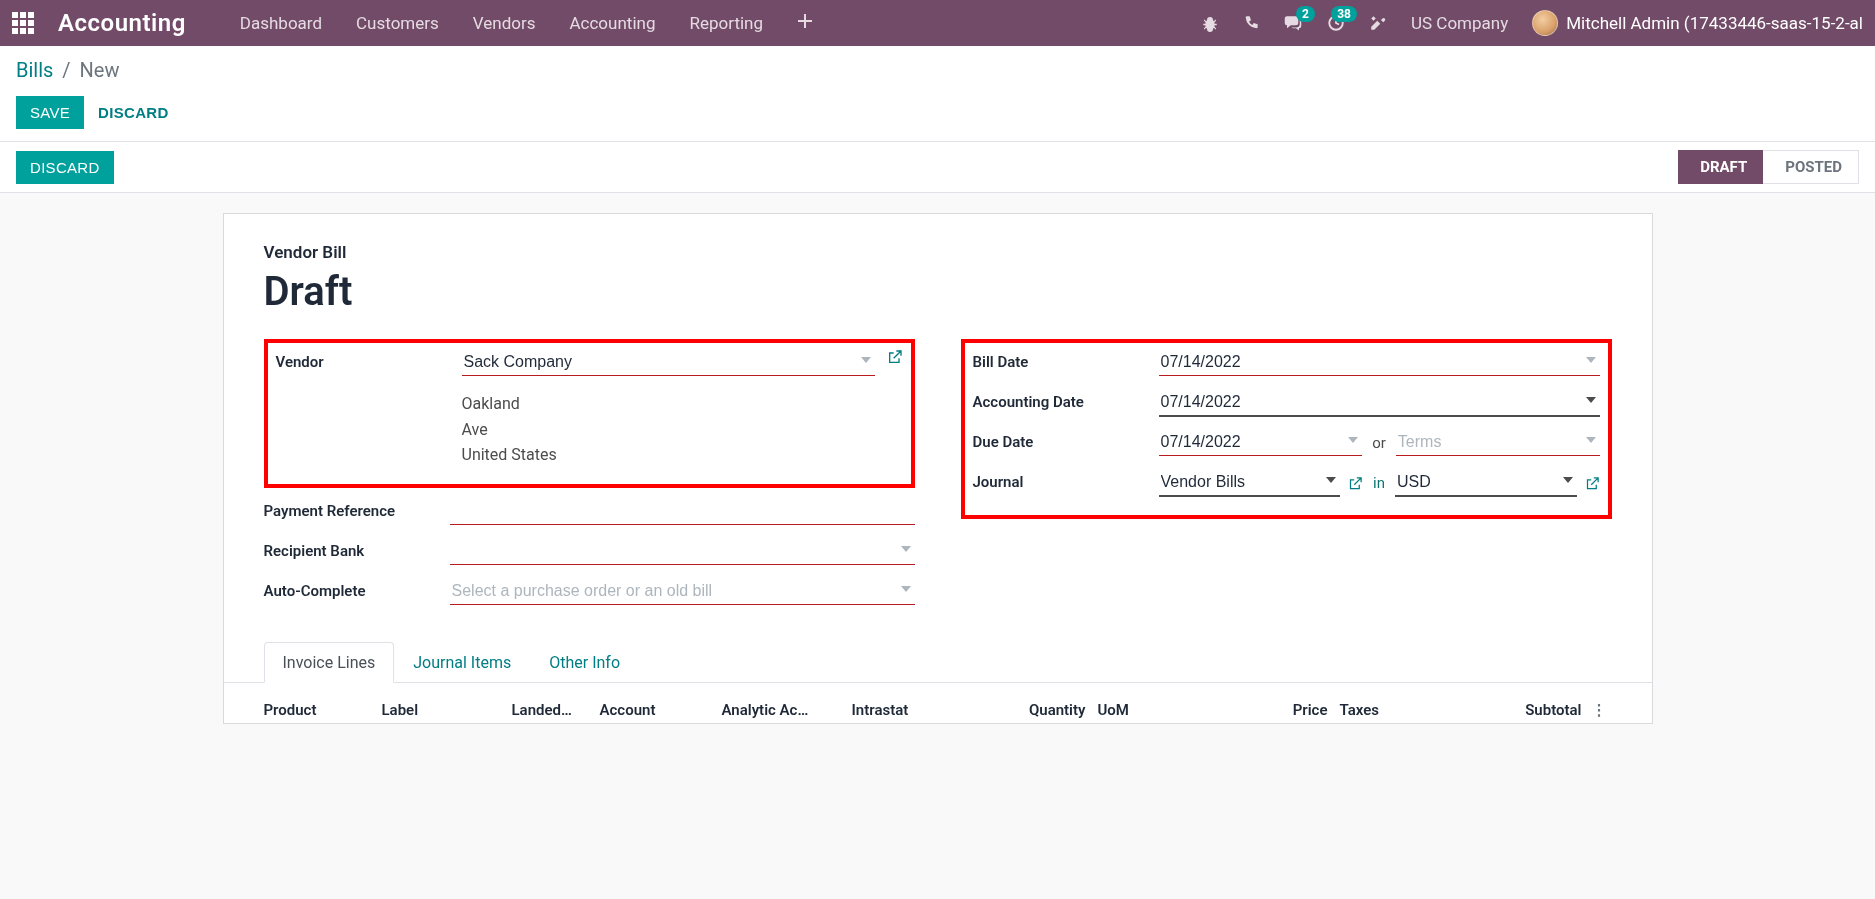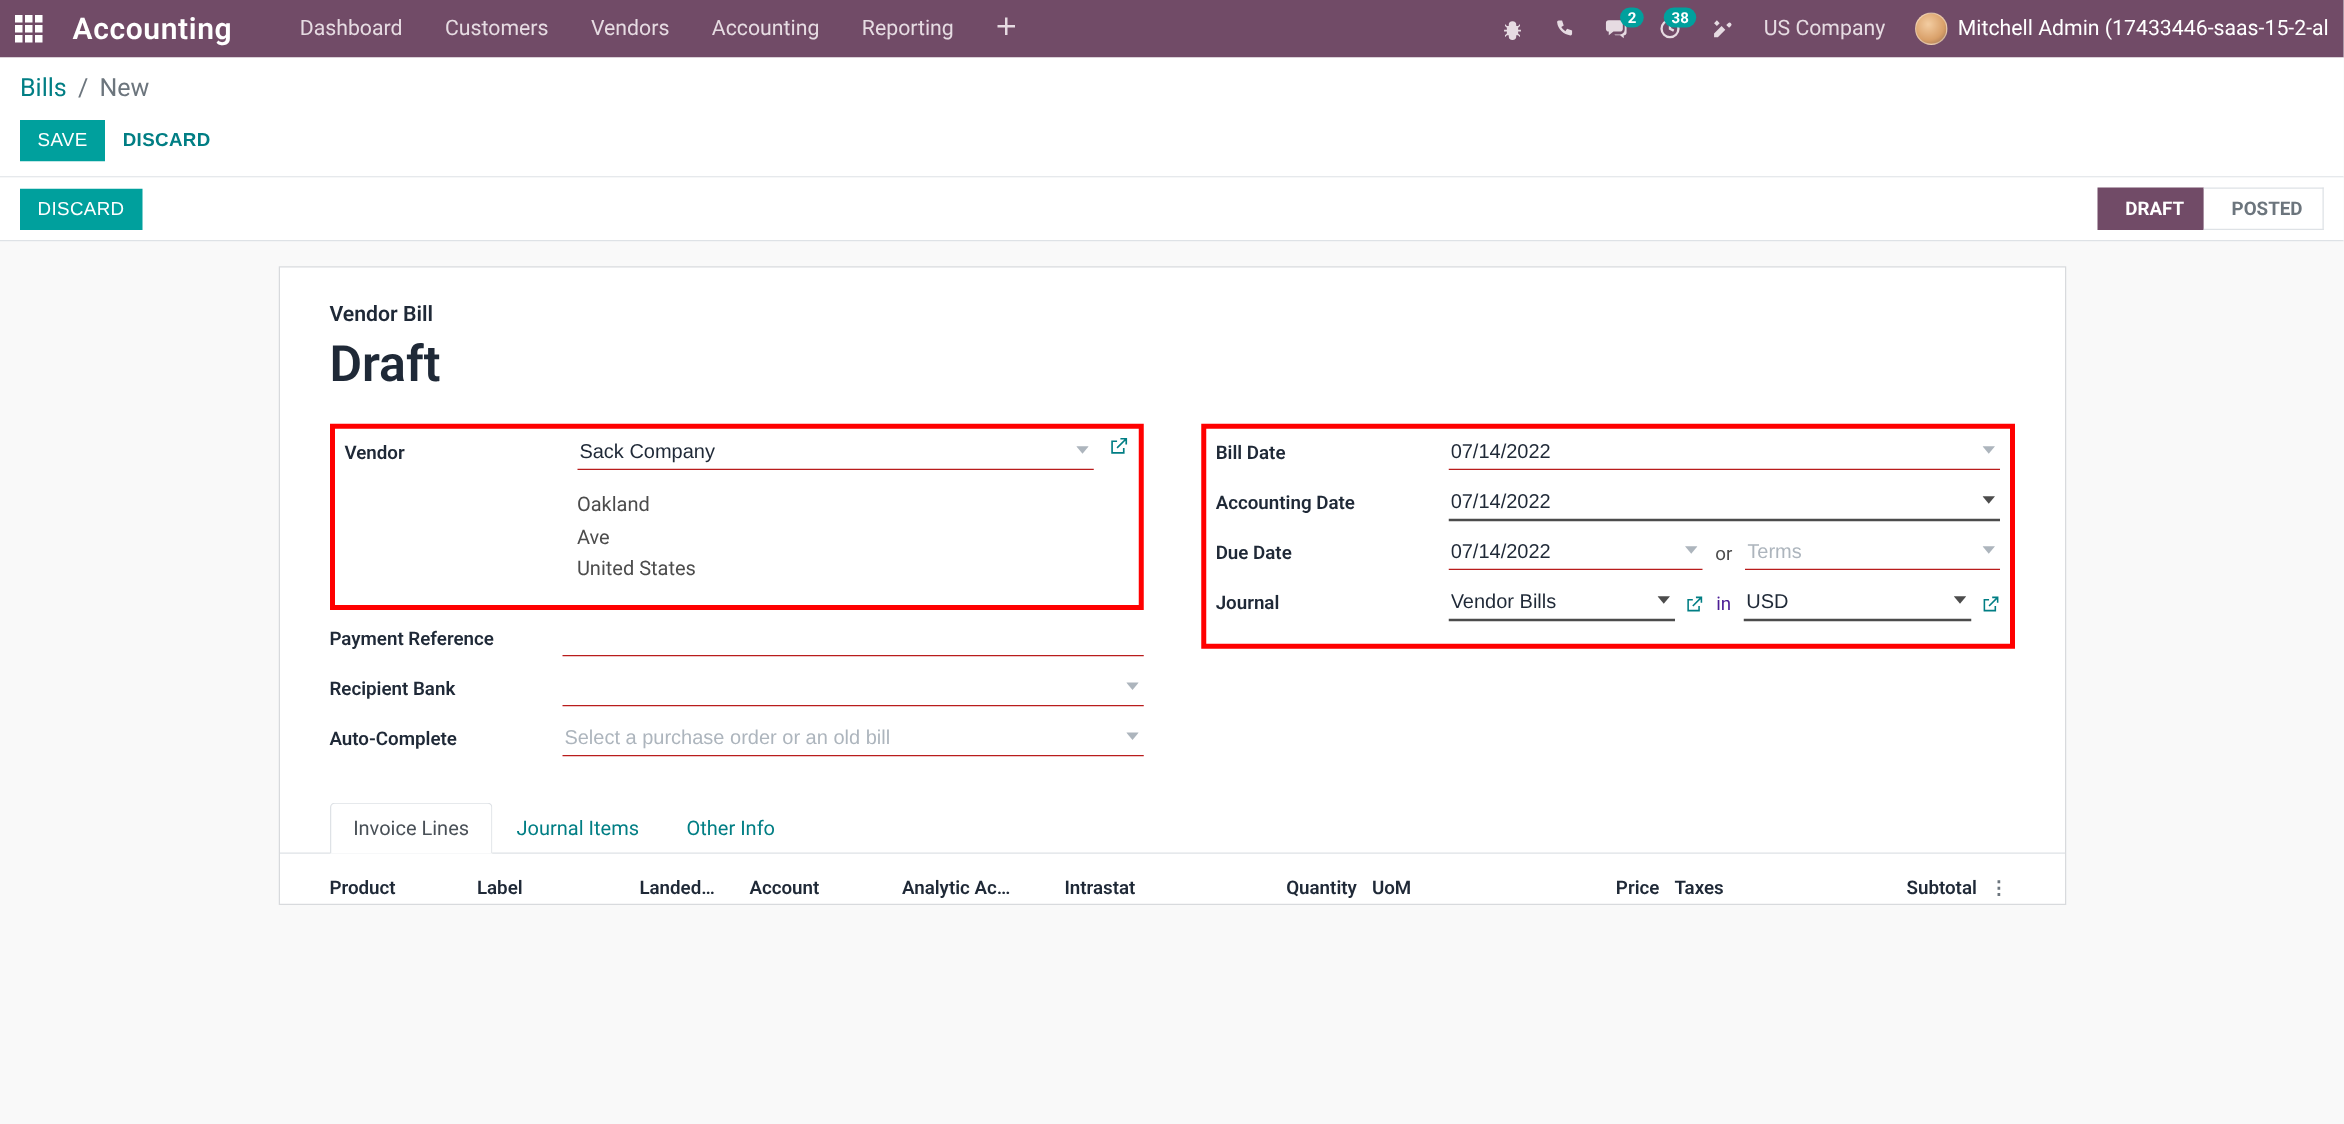--- a/index.html
+++ b/index.html
@@ -54,21 +54,21 @@
   .input-like.dark { border-bottom: 2px solid #4c4c4c; }
   .input-like::placeholder { color: #adb5bd; }
   .dd-caret { position: absolute; right: 4px; top: 6px; color: #adb5bd; pointer-events: none; }
   .dd-caret.dark { color: #4c4c4c; }
   .ext-link { color: #017e84; margin-left: 12px; cursor: pointer; flex-shrink: 0; }
   .addr-lines { font-size: 16px; color: #4c4c4c; line-height: 1.6; margin-top: 2px; }
   
   .red-box { border: 4px solid #ff0000; padding: 6px 8px 6px 8px; margin-bottom: 10px; }
   
   .small-or { margin: 0 10px; color: #4c4c4c; font-size: 15px; }
-  .small-in { margin: 0 10px; color: #4c1d95; font-size: 15px; }
+  .small-in { margin: 0 10px; color: #0f766e; font-size: 15px; }
   .dual { display: flex; align-items: center; }
   .dual .sub { position: relative; }
   
   
   .tabs { display: flex; border-bottom: 1px solid #dee2e6; margin-top: 24px; padding-left: 40px; align-items: center; }
   .tab { padding: 10px 18px; font-size: 16px; color: #017e84; cursor: pointer; border: 1px solid transparent; border-bottom: none; margin-bottom: -1px; }
   .tab.active { color: #495057; background: #fff; border-color: #dee2e6; border-bottom: 1px solid #fff; border-radius: 4px 4px 0 0; }
   
   
   .tbl { padding: 10px 40px 0 40px; }

